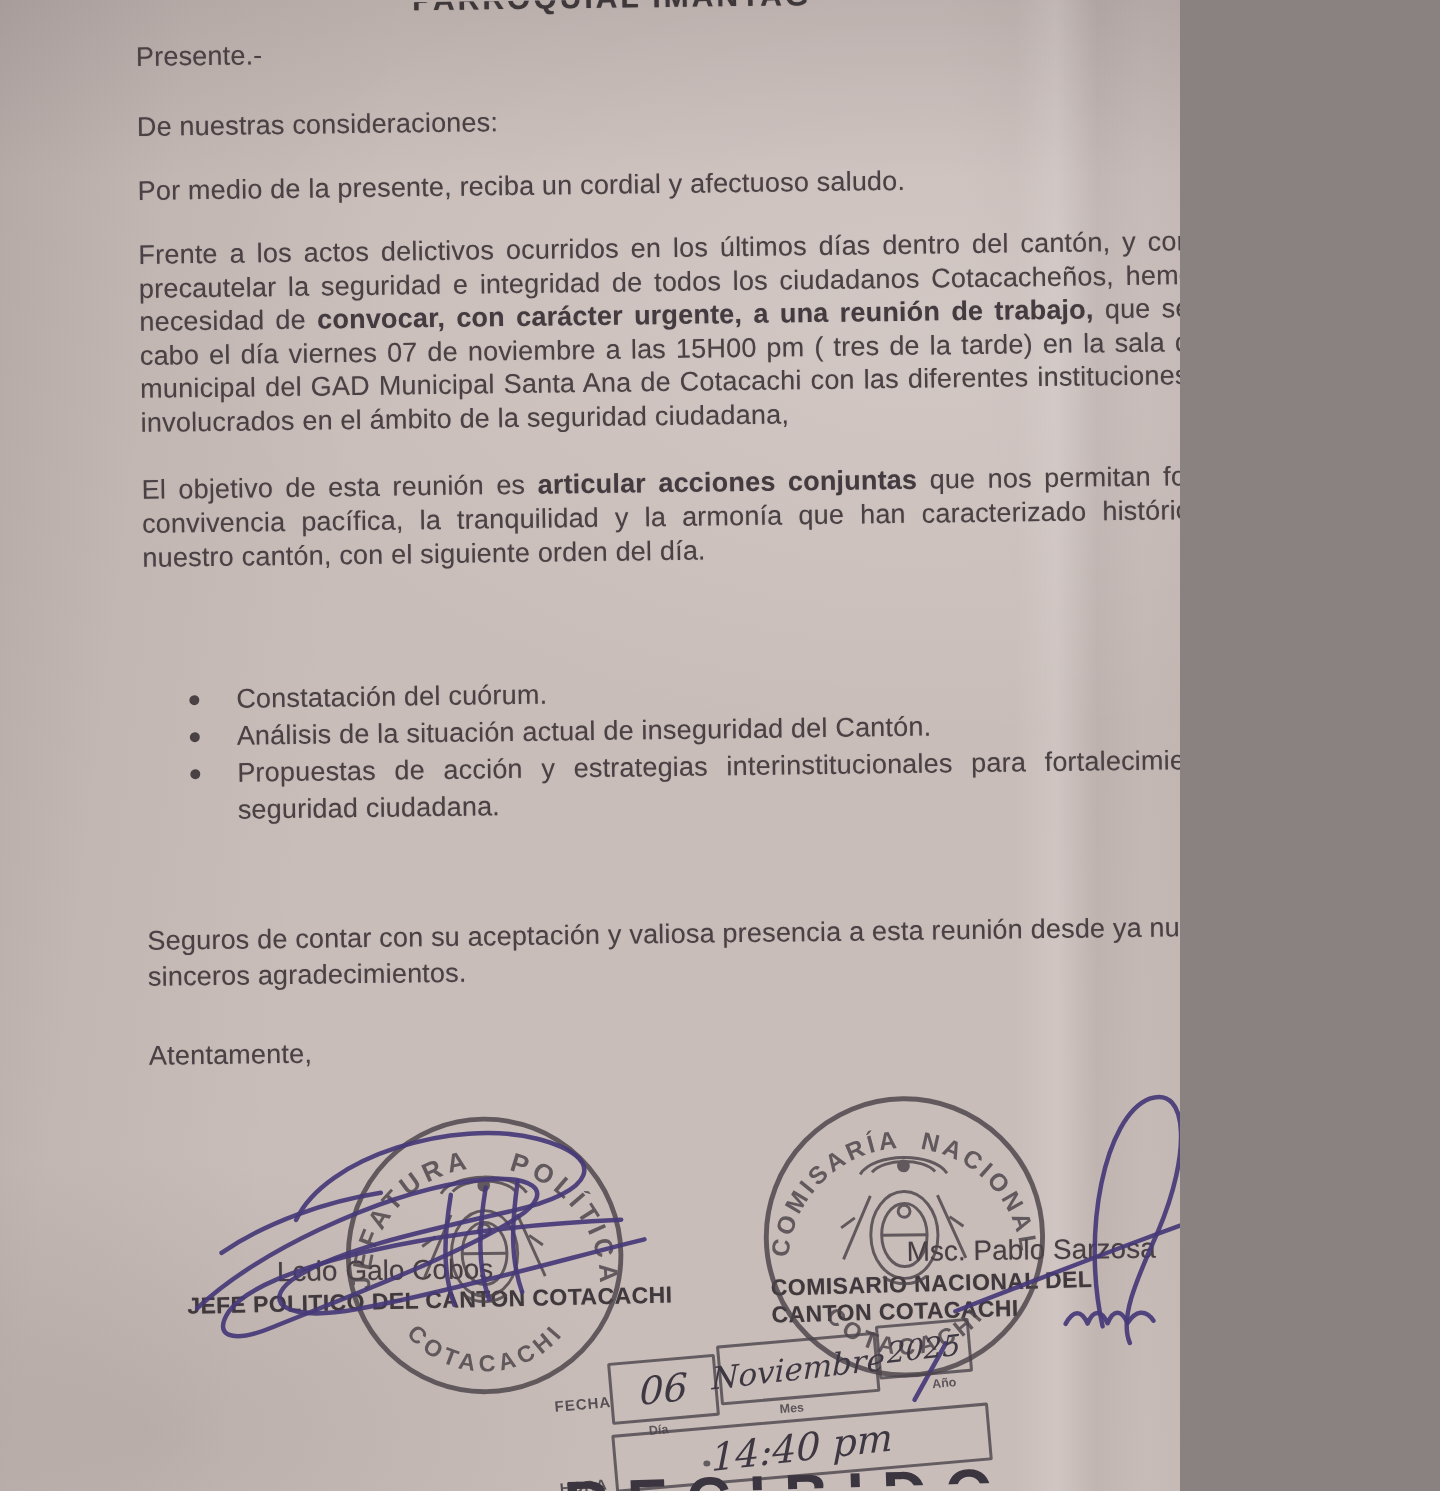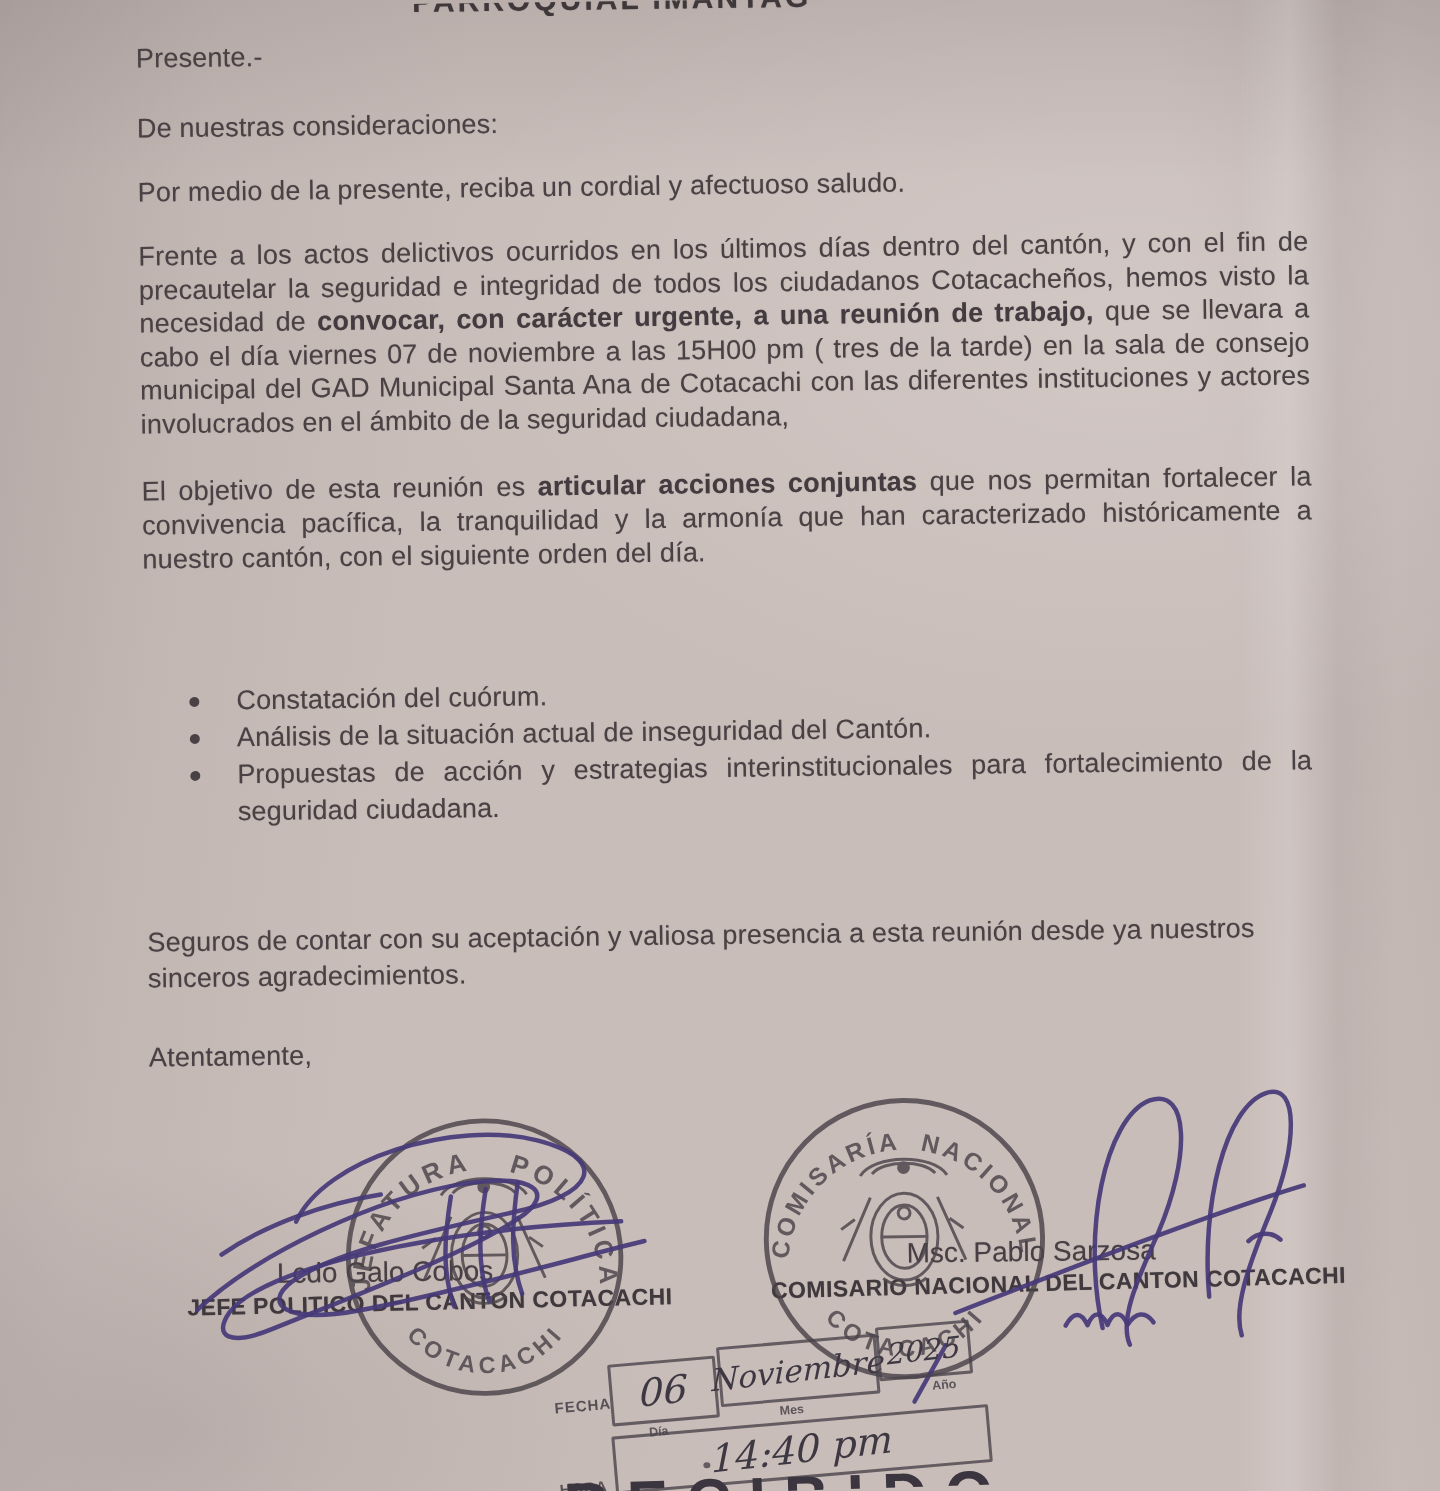--- a/index.html
+++ b/index.html
@@ -1,17 +1,17 @@
 <!DOCTYPE html>
 <html><head>
 <meta charset="utf-8">
 <style>
   html,body{margin:0;padding:0;background:#8a8280;}
   .stage{
-    position:relative;width:1440px;height:1491px;overflow:hidden;
+    position:relative;width:1180px;height:1491px;overflow:hidden;
     font-family:"Liberation Sans",sans-serif;
     background:
       radial-gradient(1200px 700px at 78% 22%, rgba(255,253,252,.16), rgba(255,255,255,0) 60%),
       radial-gradient(900px 500px at 12% 96%, rgba(60,50,55,.10), rgba(0,0,0,0) 55%),
       linear-gradient(90deg, rgba(255,255,255,0) 86%, rgba(255,255,255,.13) 89.5%, rgba(90,78,82,.07) 93%, rgba(255,255,255,0) 97%),
       linear-gradient(97deg, rgba(73,62,66,.16) 0%, rgba(73,62,66,.05) 14%, rgba(255,255,255,0) 30%),
       linear-gradient(180deg, rgba(80,70,74,.12) 0%, rgba(255,255,255,0) 12%),
       linear-gradient(263deg, rgba(90,78,82,.10) 0%, rgba(255,255,255,0) 18%),
       #c9bdb9;
   }

